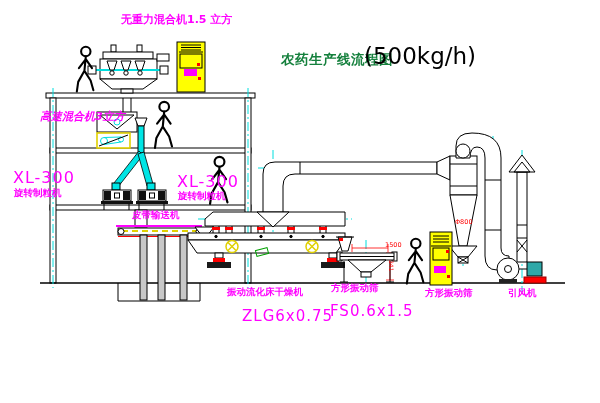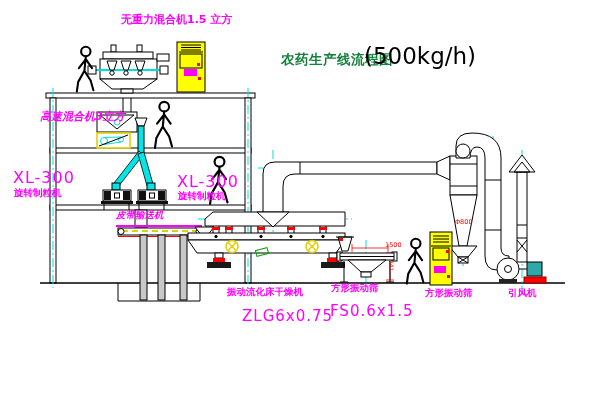--- a/index.html
+++ b/index.html
@@ -246,21 +246,21 @@
 
   <div class="lbl small" style="left:88px;top:14px;font-size:11px;margin-left:33px;">无重力混合机1.5 立方</div>
   <div class="lbl small" style="left:40px;top:111px;font-size:11px;font-style:italic;">高速混合机3立方</div>
 
   <div class="lbl model" style="left:13px;top:158px;">XL-300</div>
   <div class="lbl small" style="left:14px;top:188px;">旋转制粒机</div>
 
   <div class="lbl model" style="left:177px;top:162px;">XL-300</div>
   <div class="lbl small" style="left:178px;top:191px;">旋转制粒机</div>
 
-  <div class="lbl small" style="left:116px;top:210px;font-style:italic;">皮带输送机</div>
+  <div class="lbl small" style="left:132px;top:210px;">皮带输送机</div>
 
   <div class="lbl small" style="left:227px;top:287px;">振动流化床干燥机</div>
   <div class="lbl model" style="left:242px;top:297px;font-size:15px;">ZLG6x0.75</div>
 
   <div class="lbl small" style="left:331px;top:283px;">方形振动筛</div>
   <div class="lbl model" style="left:330px;top:292px;font-size:15px;">FS0.6x1.5</div>
 
   <div class="lbl small" style="left:425px;top:288px;">方形振动筛</div>
   <div class="lbl small" style="left:508px;top:288px;">引风机</div>
 

